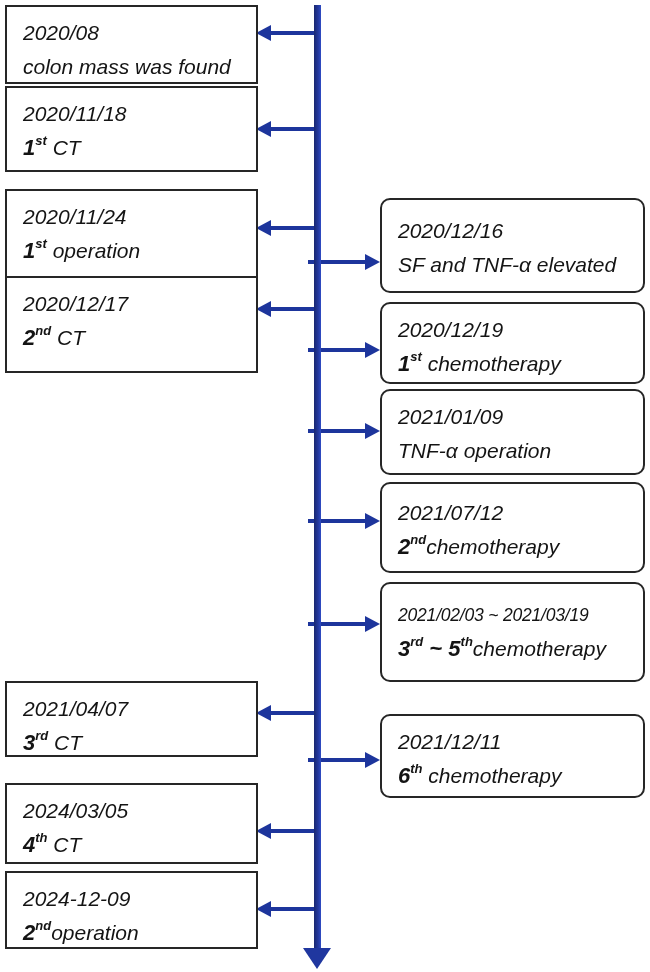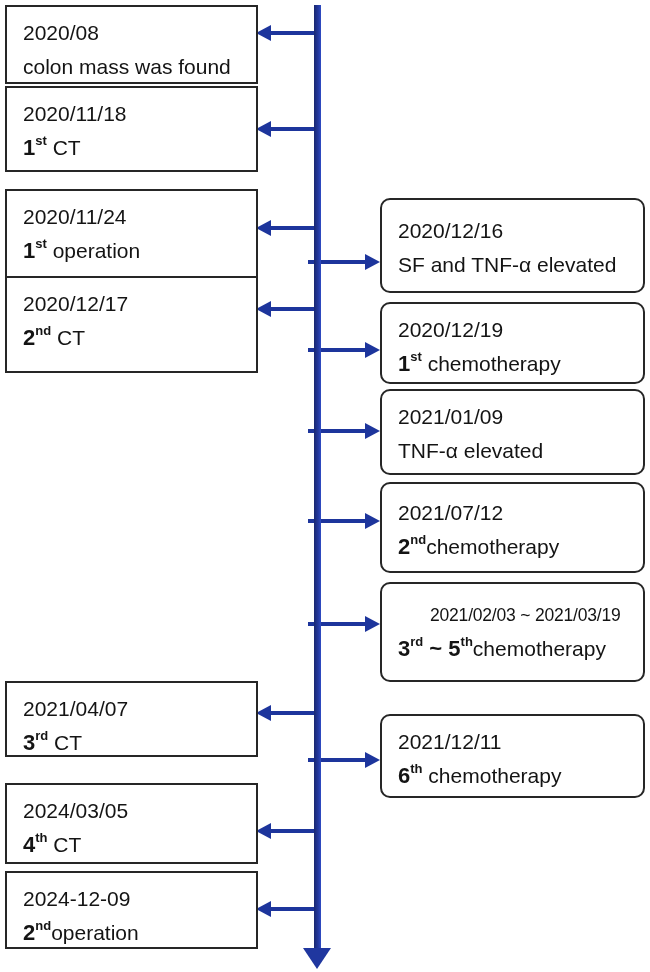--- a/index.html
+++ b/index.html
@@ -37,33 +37,33 @@
     z-index: 3;
   }
   
   .box {
     position: absolute;
     box-sizing: border-box;
     background: #ffffff;
     border: 2px solid #262626;
     padding: 9px 6px 0 16px;
     z-index: 2;
+    font-style: italic;
   }
   .box.left  { left: 5px;   width: 253px; }
   .box.right { left: 380px; width: 265px; border-radius: 10px; }
   .date {
     font-size: 21px;
     line-height: 34px;
     color: #141414;
     white-space: nowrap;
   }
   .small-date .date {
     font-size: 17.5px;
     letter-spacing: -0.2px;
-    margin-left: 32px;
   }
   .desc {
     font-size: 21px;
     line-height: 34px;
     color: #141414;
     white-space: nowrap;
   }
   .desc b, .desc .mid {
     font-weight: 700;
     font-size: 22px;
@@ -196,21 +196,21 @@
   <div class="box right" style="top:198px;height:95px;padding-top:14px">
     <div class="date">2020/12/16</div>
     <div class="desc"><b></b><sup></sup><span>SF and TNF-α elevated</span></div>
   </div>
   <div class="box right" style="top:302px;height:82px">
     <div class="date">2020/12/19</div>
     <div class="desc"><b>1</b><sup>st</sup><span> chemotherapy</span></div>
   </div>
   <div class="box right" style="top:389px;height:86px">
     <div class="date">2021/01/09</div>
-    <div class="desc"><b></b><sup></sup><span>TNF-α elevated</span></div>
+    <div class="desc"><b></b><sup></sup><span>TNF-α operation</span></div>
   </div>
   <div class="box right" style="top:482px;height:91px;padding-top:12px">
     <div class="date">2021/07/12</div>
     <div class="desc"><b>2</b><sup>nd</sup><span>chemotherapy</span></div>
   </div>
   <div class="box right small-date" style="top:582px;height:100px;padding-top:14px">
     <div class="date">2021/02/03 ~ 2021/03/19</div>
     <div class="desc"><b>3</b><sup>rd</sup><span class="mid"> ~ </span><b>5</b><sup>th</sup><span>chemotherapy</span></div>
   </div>
   <div class="box right" style="top:714px;height:84px">

